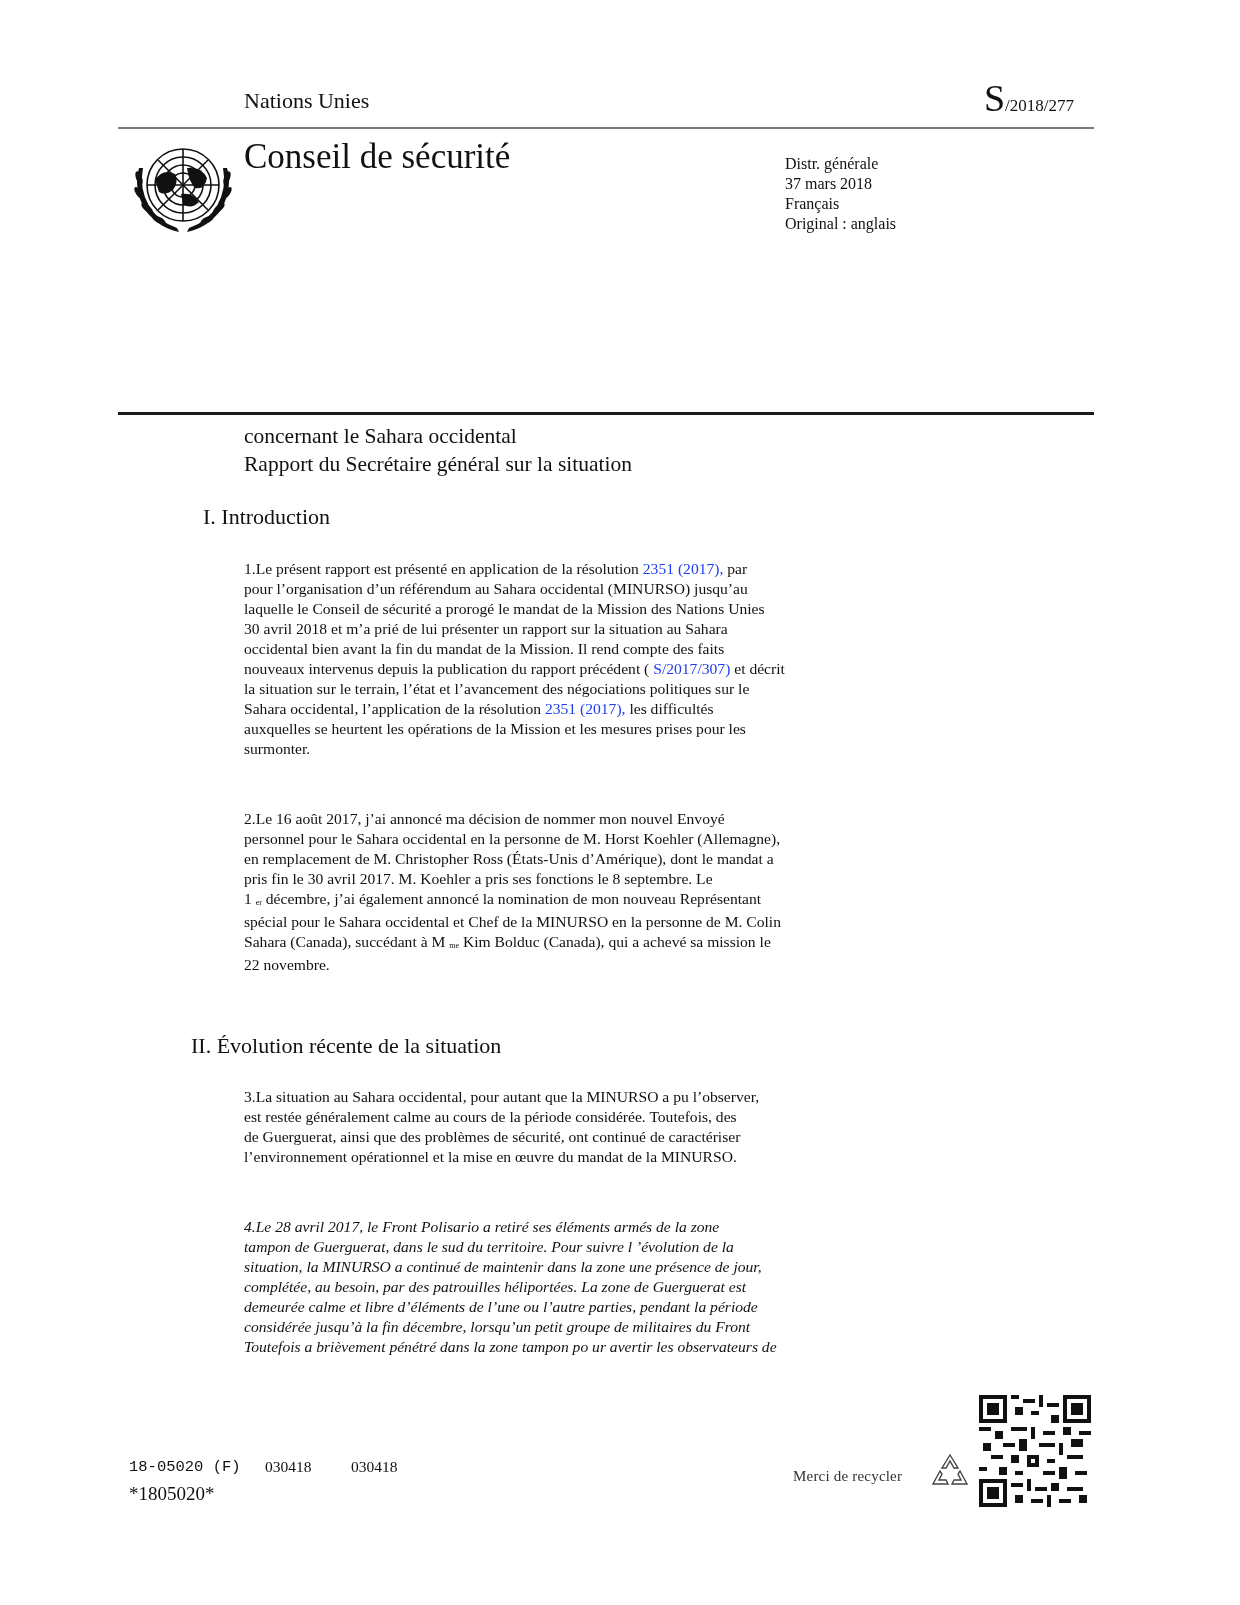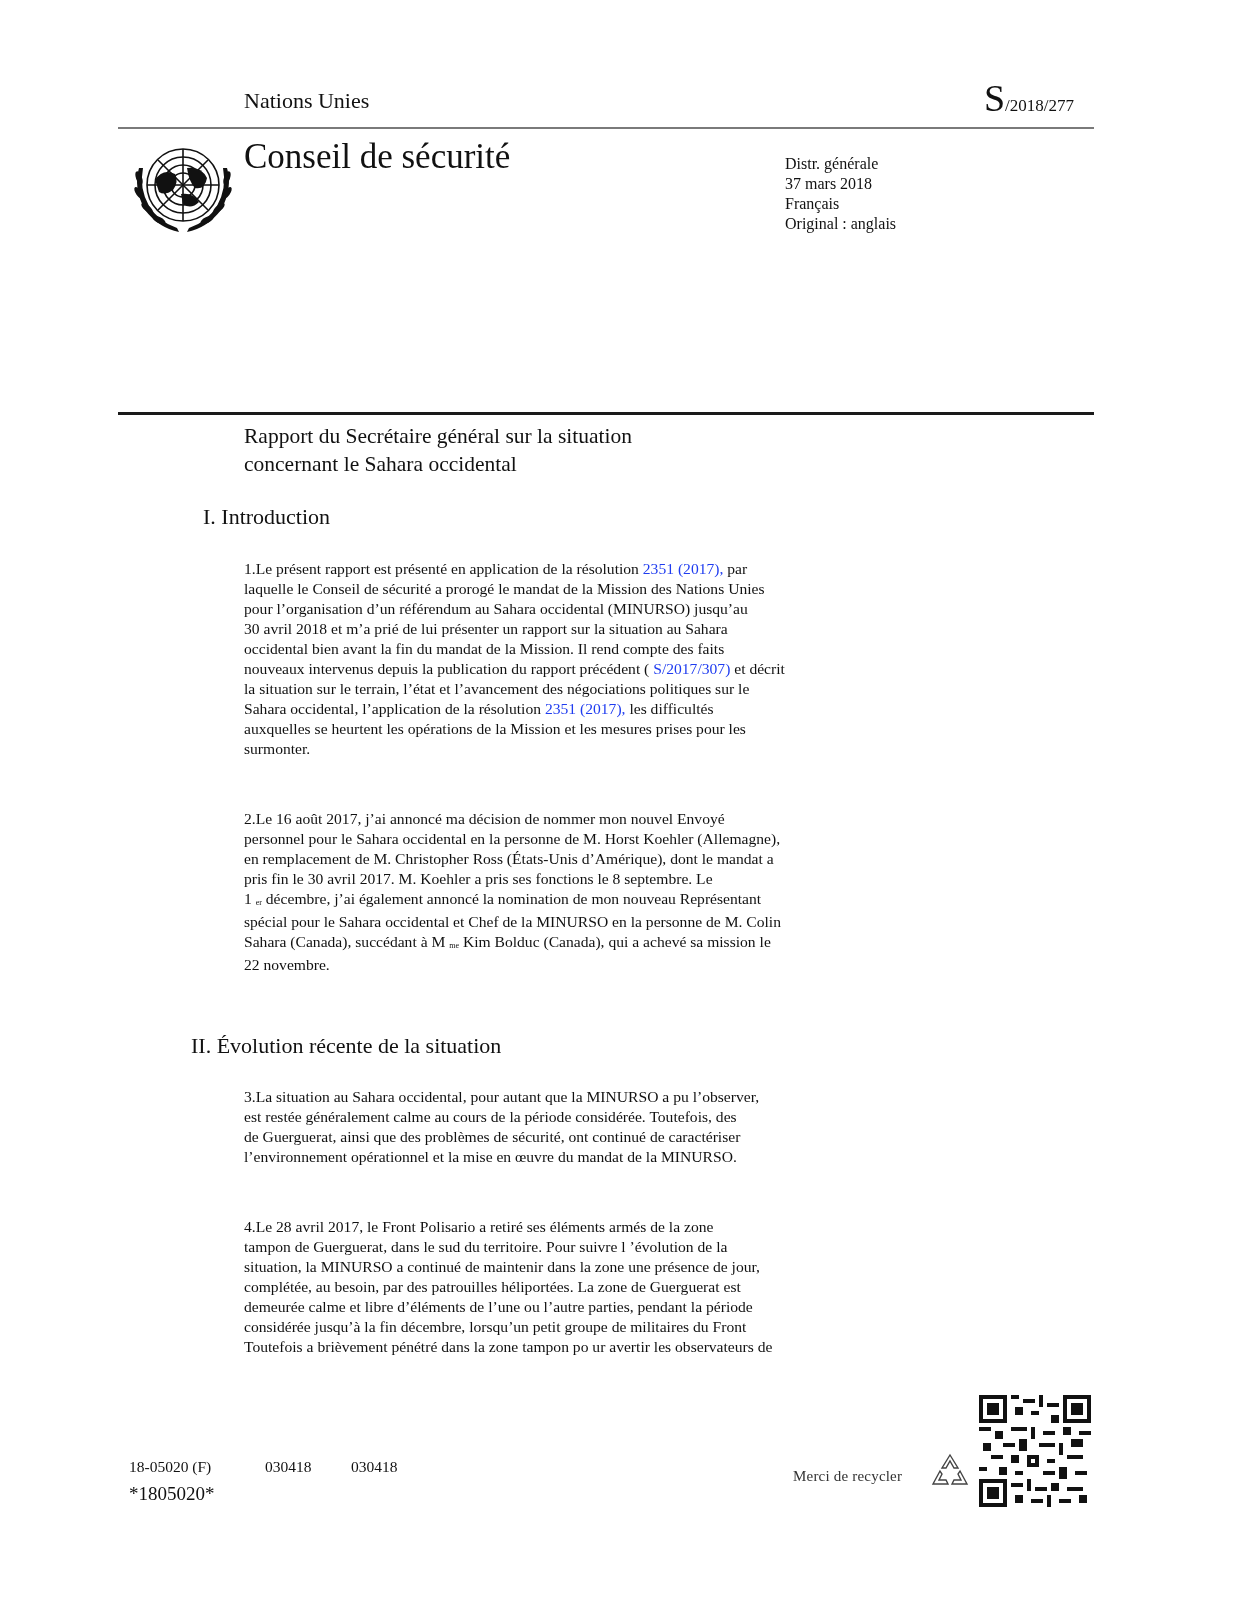--- a/index.html
+++ b/index.html
@@ -15,25 +15,25 @@
     .rule-top { left: 118px; top: 127px; width: 976px; height: 2px; background: #7a7a7a; }
     .logo { left: 125px; top: 138px; width: 116px; height: 100px; }
     .council { left: 244px; top: 137px; font-size: 35px; }
     .distr { left: 785px; top: 154px; font-size: 16px; line-height: 20px; }
     .rule-mid { left: 118px; top: 412px; width: 976px; height: 3px; background: #1a1a1a; }
     .title { left: 244px; top: 422px; font-size: 21.5px; line-height: 28px; }
     .h1 { font-size: 22px; }
     .h-intro { left: 203px; top: 504px; }
     .h-evol { left: 191px; top: 1033px; }
     .para { left: 244px; width: 620px; font-size: 15.6px; line-height: 20px; white-space: nowrap; }
-    .p1 { top: 559px; } .p2 { top: 809px; } .p3 { top: 1087px; } .p4 { top: 1217px; }
+    .p1 { top: 559px; } .p2 { top: 809px; } .p3 { top: 1087px; } .p4 { top: 1217px; font-style: italic; }
     .line { display: block; }
     a.ref { color: #1f3cf0; text-decoration: none; }
     sup.s { font-size: 8px; vertical-align: baseline; position: relative; top: 1px; }
-    .jobno { left: 129px; top: 1458px; font-size: 15.5px; }
+    .jobno { left: 129px; top: 1458px; font-size: 15.5px; font-family: Liberation Mono, monospace; }
     .date1 { left: 265px; top: 1458px; font-size: 15.5px; }
     .date2 { left: 351px; top: 1458px; font-size: 15.5px; }
     .barcode { left: 129px; top: 1483px; font-size: 19px; }
     .recycle { left: 793px; top: 1468px; font-size: 15px; font-weight: normal; color: #333; letter-spacing: 0.2px; }
     .recycle-icon { left: 930px; top: 1452px; width: 40px; height: 38px; }
     .qr { left: 979px; top: 1395px; width: 112px; height: 112px; }
   </style>
 </head>
 <body>
 
@@ -78,30 +78,30 @@
 <div class="abs distr">
   <div>Distr. générale</div>
   <div>37 mars 2018</div>
   <div>Français</div>
   <div>Original : anglais</div>
 </div>
 
 <div class="abs rule-mid"></div>
 
 <div class="abs title">
+  <div>concernant le Sahara occidental</div>
   <div>Rapport du Secrétaire général sur la situation</div>
-  <div>concernant le Sahara occidental</div>
 </div>
 
 <div class="abs h1 h-intro">I. Introduction</div>
 
 <div class="abs para p1">
   <span class="line"><span>1.Le présent rapport est présenté en application de la résolution </span><a class="ref" href="#">2351 (2017),</a><span> par</span></span>
+  <span class="line">pour l’organisation d’un référendum au Sahara occidental (MINURSO) jusqu’au</span>
   <span class="line">laquelle le Conseil de sécurité a prorogé le mandat de la Mission des Nations Unies</span>
-  <span class="line">pour l’organisation d’un référendum au Sahara occidental (MINURSO) jusqu’au</span>
   <span class="line">30 avril 2018 et m’a prié de lui présenter un rapport sur la situation au Sahara</span>
   <span class="line">occidental bien avant la fin du mandat de la Mission. Il rend compte des faits</span>
   <span class="line"><span>nouveaux intervenus depuis la publication du rapport précédent ( </span><a class="ref" href="#">S/2017/307)</a><span> et décrit</span></span>
   <span class="line">la situation sur le terrain, l’état et l’avancement des négociations politiques sur le</span>
   <span class="line"><span>Sahara occidental, l’application de la résolution </span><a class="ref" href="#">2351 (2017),</a><span> les difficultés</span></span>
   <span class="line">auxquelles se heurtent les opérations de la Mission et les mesures prises pour les</span>
   <span class="line">surmonter.</span>
 </div>
 
 <div class="abs para p2">

